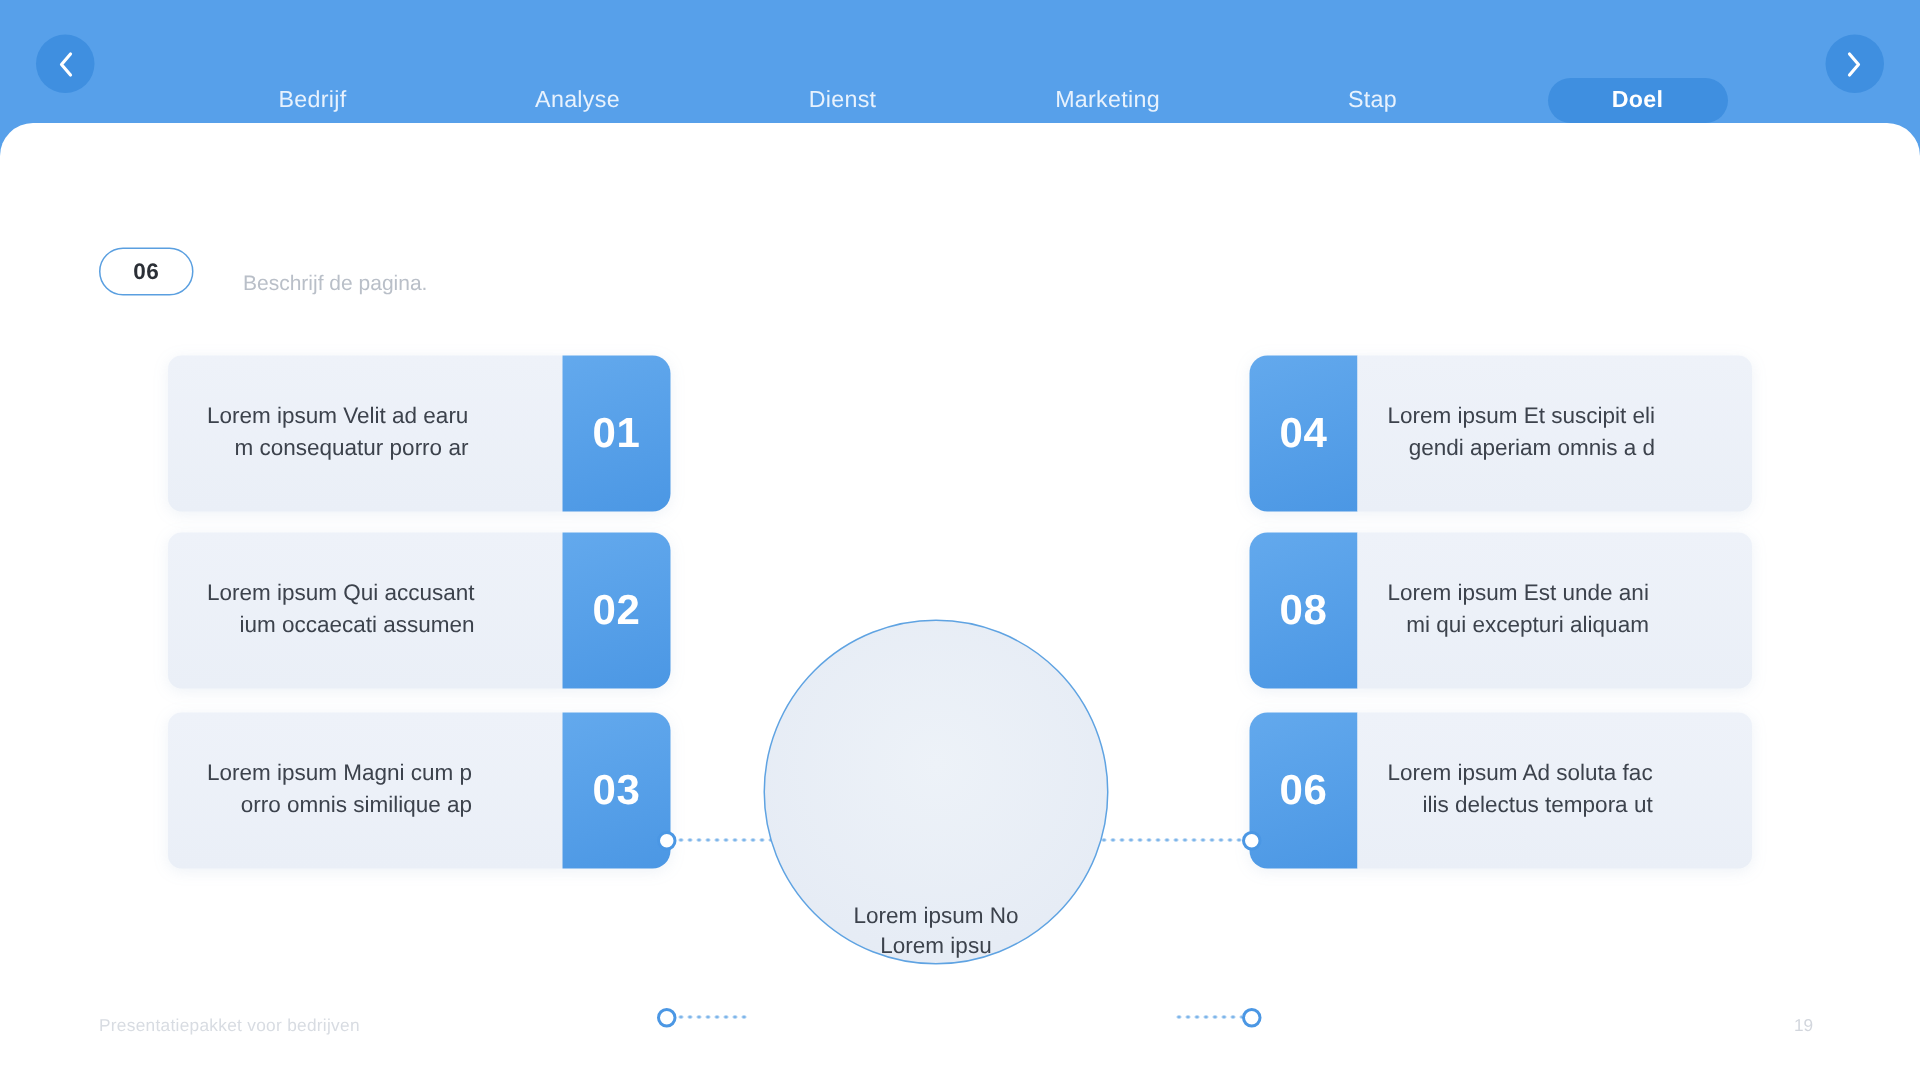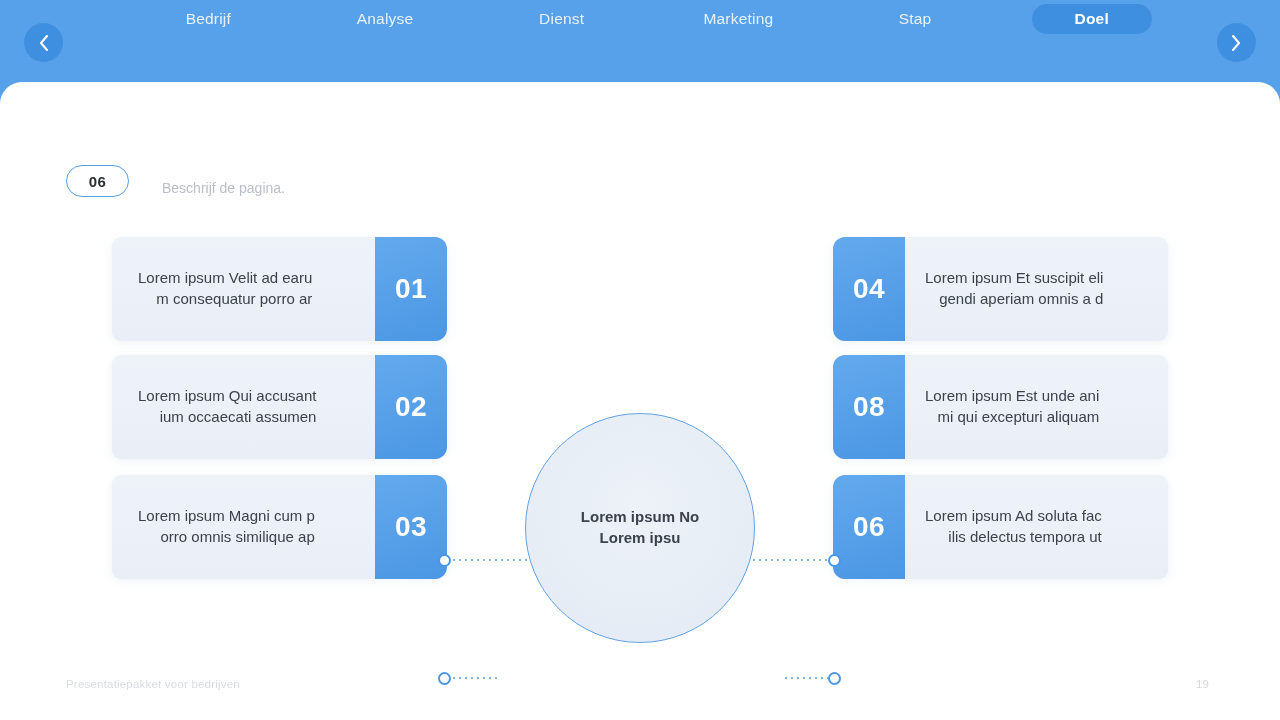--- a/index.html
+++ b/index.html
@@ -43,21 +43,21 @@
 
   .nav-arrow svg { display: block; }
 
   #nav-items {
     position: absolute;
     left: 120px;
     top: 0;
     width: 1060px;
     height: 86px;
     display: flex;
-    align-items: flex-start;
+    align-items: flex-end;
   }
 
   .nav-item {
     flex: 1 1 0;
     text-align: center;
     color: #e8f2fd;
     font-size: 15.5px;
     letter-spacing: 0.2px;
     padding: 10px 0;
     cursor: pointer;
@@ -201,35 +201,34 @@
   .card.right .card-text {
     border-radius: 0 9px 9px 0;
     justify-content: flex-start;
     text-align: right;
     padding: 0 26px 0 20px;
   }
 
   
   #center-circle {
     position: absolute;
-    left: 525px;
+    left: 509px;
     top: 176px;
     width: 230px;
     height: 230px;
     border-radius: 50%;
     border: 1.4px solid #5fa3e2;
     background: radial-gradient(circle at 50% 42%, #edf2f8 0%, #e6ecf5 72%, #e3eaf4 100%);
     display: flex;
-    align-items: center;
+    align-items: flex-end;
     justify-content: center;
     text-align: center;
     font-size: 15px;
     color: #3c424c;
     line-height: 1.38;
-    font-weight: bold;
   }
 
   
   .connector {
     position: absolute;
     height: 14px;
     display: flex;
     align-items: center;
   }
   .conn-dot {

